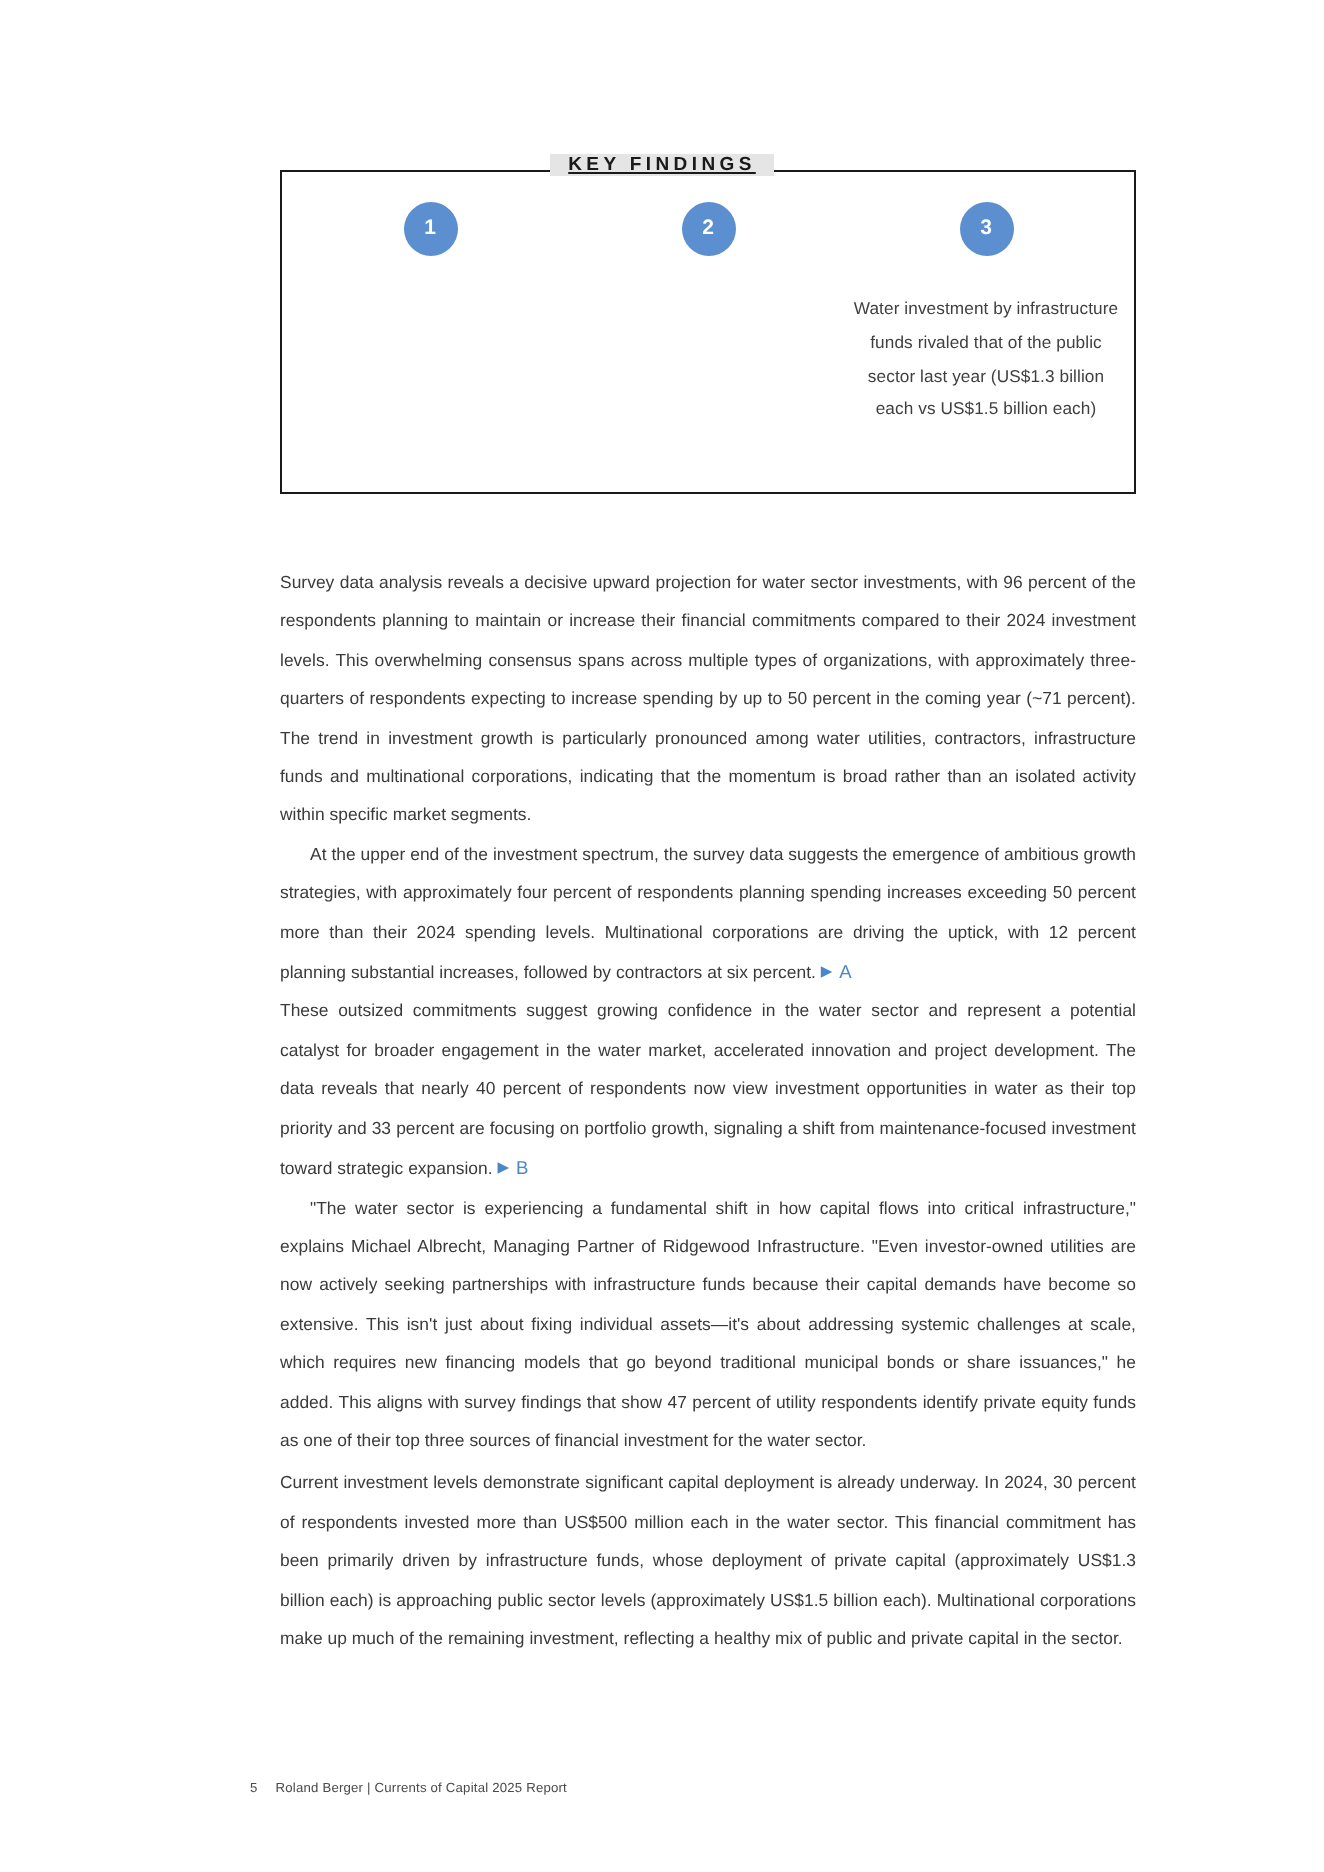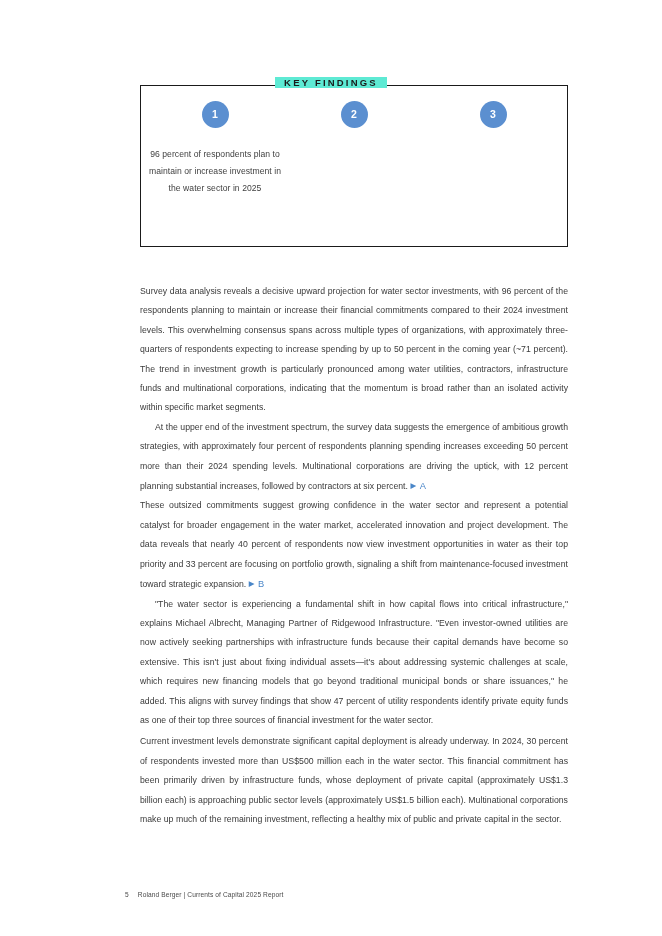--- a/index.html
+++ b/index.html
@@ -32,22 +32,23 @@
     right: 0;
     top: 77px;
     text-align: center;
     font-size: 9.5px;
     font-weight: bold;
     letter-spacing: 2.2px;
     color: #1a1a1a;
     z-index: 3;
   }
   .kf-title span {
-    background: #5eead4;
+    background: #e5e5e5;
     padding: 0 9px;
+    text-decoration: underline;
   }
 
   .kf-cols {
     position: absolute;
     left: 140px;
     top: 101px;
     width: 428px;
     display: flex;
     justify-content: space-between;
     align-items: flex-start;
@@ -126,29 +127,29 @@
 <div class="kf-box"></div>
 
 <div class="kf-title">
   <span>KEY FINDINGS</span>
 </div>
 
 <div class="kf-cols">
 
   <div class="kf-col">
     <div class="kf-badge">1</div>
-    <div class="kf-text">96 percent of respondents plan to maintain or increase investment in the water sector in 2025</div>
   </div>
 
   <div class="kf-col">
     <div class="kf-badge">2</div>
   </div>
 
   <div class="kf-col">
     <div class="kf-badge">3</div>
+    <div class="kf-text">Water investment by infrastructure funds rivaled that of the public sector last year (US$1.3 billion each vs US$1.5 billion each)</div>
   </div>
 
 </div>
 
 <div class="body-copy">
 
   <p class="para">Survey data analysis reveals a decisive upward projection for water sector investments, with 96 percent of the respondents planning to maintain or increase their financial commitments compared to their 2024 investment levels. This overwhelming consensus spans across multiple types of organizations, with approximately three-quarters of respondents expecting to increase spending by up to 50 percent in the coming year (~71 percent). The trend in investment growth is particularly pronounced among water utilities, contractors, infrastructure funds and multinational corporations, indicating that the momentum is broad rather than an isolated activity within specific market segments.</p>
 
   <p class="para indent"><span>At the upper end of the investment spectrum, the survey data suggests the emergence of ambitious growth strategies, with approximately four percent of respondents planning spending increases exceeding 50 percent more than their 2024 spending levels. Multinational corporations are driving the uptick, with 12 percent planning substantial increases, followed by contractors at six percent.</span><span class="ref"> <span class="tri">▶</span> <span class="lbl">A</span></span></p>
 

